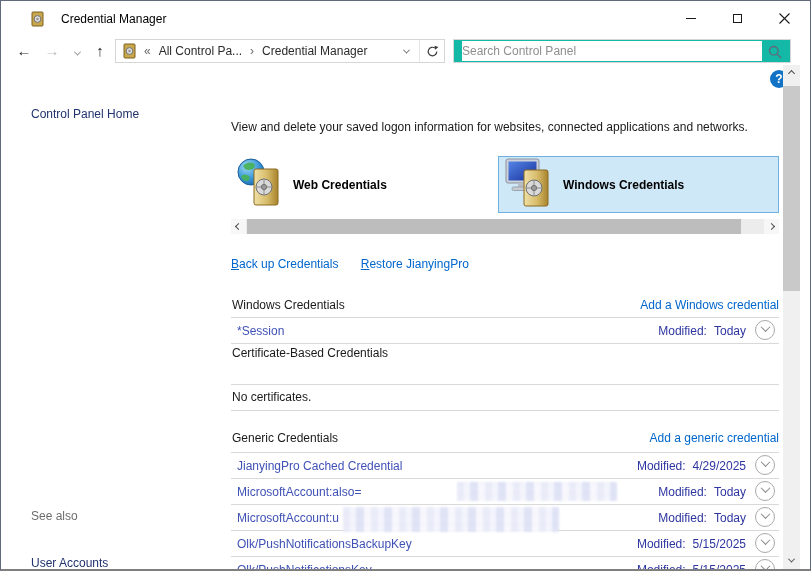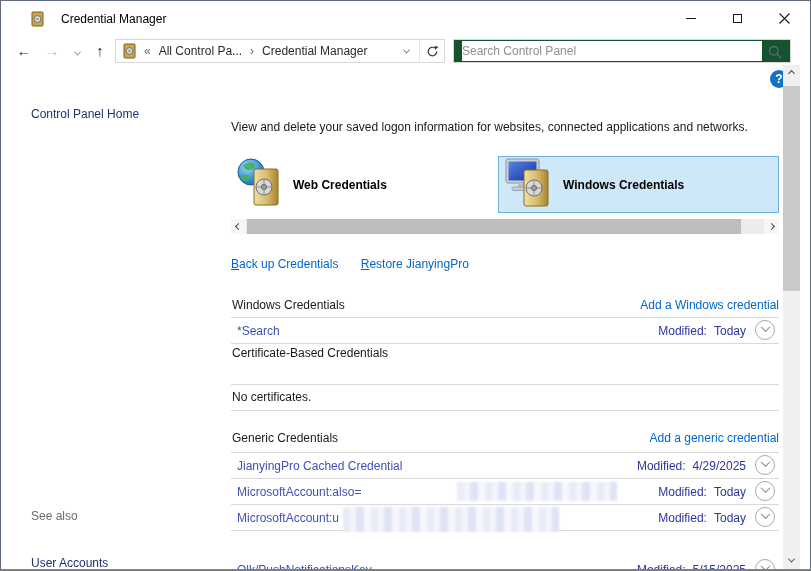--- a/index.html
+++ b/index.html
@@ -16,21 +16,21 @@
   .title-text { position:absolute; left:60px; top:0; height:36px; line-height:36px; color:#000; }
   .win-btn { position:absolute; top:0; width:47px; height:34px; display:flex; align-items:center; justify-content:center; background:#fff; border:none; cursor:default; }
   .min-glyph { width:10px; height:1px; background:#1a1a1a; }
   .max-glyph { width:9px; height:9px; border:1px solid #1a1a1a; }
 
   
   .navbar { position:absolute; left:0; top:36px; width:100%; height:28px; background:#fff; }
   .nav-glyph { position:absolute; top:36px; height:28px; line-height:28px; font-size:15px; text-align:center; background:none; border:none; }
   .addressbar { position:absolute; left:114px; top:38px; width:330px; height:24px; border:1px solid #d6d6d6; background:#fff; display:flex; align-items:center; }
   .addr-sep-line { width:1px; height:22px; background:#e6e6e6; margin-left:auto; }
-  .searchbox { position:absolute; left:452px; top:38px; width:338px; height:24px; border:1px solid #d6d6d6; background:#14532d; }
+  .searchbox { position:absolute; left:452px; top:38px; width:338px; height:24px; border:1px solid #d6d6d6; background:#14b8a6; }
   .searchbox input { position:absolute; left:8px; top:1px; width:300px; height:20px; border:none; outline:none; font-size:12px; font-family:inherit; color:#333; }
   .searchbox input::placeholder { color:#8f8f8f; }
 
   
   .chev { display:inline-block; width:7px; height:7px; border-right:1.5px solid #8a8a8a; border-bottom:1.5px solid #8a8a8a; }
   .chev-down  { transform:rotate(45deg) translate(-1px,-1px); }
   .chev-up    { transform:rotate(-135deg); }
   .chev-left  { transform:rotate(135deg); }
   .chev-right { transform:rotate(-45deg); }
   .chev.small { width:5px; height:5px; border-color:#4d4d4d; }
@@ -229,21 +229,21 @@
     <a class="link"><span class="accel">R</span><span>estore JianyingPro</span></a>
   </div>
 
   <div class="sec-head" style="top:297px;">
     <span class="sec-title">Windows Credentials</span>
     <a class="sec-link link">Add a Windows credential</a>
   </div>
   <div class="hr" style="top:316px;"></div>
 
   <div class="cred-row" style="top:317px;">
-    <span class="row-name">*Search</span>
+    <span class="row-name">*Session</span>
     <span class="row-mod"><span>Modified:</span><span class="mod-val">Today</span></span>
     <span class="chev-btn">
         <span class="chev chev-down"></span>
       </span>
   </div>
 
   <div class="sec-head" style="top:345px;">
     <span class="sec-title">Certificate-Based Credentials</span>
   </div>
   <div class="hr" style="top:383px;"></div>
@@ -275,20 +275,27 @@
 
   <div class="cred-row" style="top:504px;">
     <span class="row-name">MicrosoftAccount:u</span>
     <span class="redact redact-2"></span>
     <span class="row-mod"><span>Modified:</span><span class="mod-val">Today</span></span>
     <span class="chev-btn">
         <span class="chev chev-down"></span>
       </span>
   </div>
 
+  <div class="cred-row" style="top:530px;">
+    <span class="row-name">Olk/PushNotificationsBackupKey</span>
+    <span class="row-mod"><span>Modified:</span><span class="mod-val">5/15/2025</span></span>
+    <span class="chev-btn">
+        <span class="chev chev-down"></span>
+      </span>
+  </div>
 
   <div class="cred-row" style="top:556px; border-bottom:none;">
     <span class="row-name">Olk/PushNotificationsKey</span>
     <span class="row-mod"><span>Modified:</span><span class="mod-val">5/15/2025</span></span>
     <span class="chev-btn">
         <span class="chev chev-down"></span>
       </span>
   </div>
 
   <div class="vscroll">

